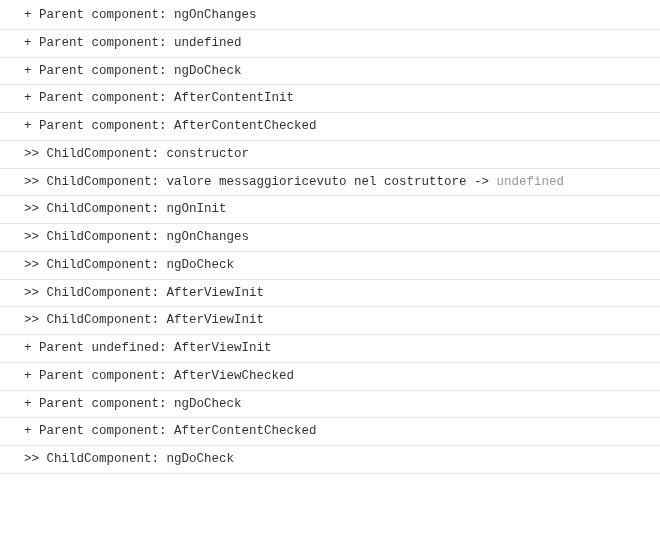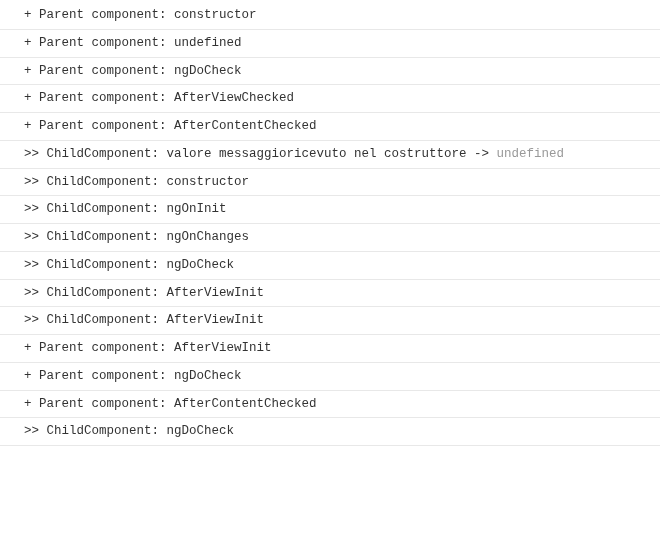--- a/index.html
+++ b/index.html
@@ -22,29 +22,30 @@
       line-height: 1.5;
     }
     .undefined {
       color: #999;
     }
   </style>
 </head>
 <body>
 
 <div id="log-container">
-    <div class="log-line"><span> + Parent component: constructor</span></div>
+    <div class="log-line"><span> + Parent component: ngOnChanges</span></div>
     <div class="log-line"><span> + Parent component: undefined</span></div>
     <div class="log-line"><span> + Parent component: ngDoCheck</span></div>
-    <div class="log-line"><span> + Parent component: AfterViewChecked</span></div>
+    <div class="log-line"><span> + Parent component: AfterContentInit</span></div>
     <div class="log-line"><span> + Parent component: AfterContentChecked</span></div>
+    <div class="log-line"><span> &gt;&gt; ChildComponent: constructor</span></div>
     <div class="log-line"><span> &gt;&gt; ChildComponent: valore messaggioricevuto nel costruttore -&gt; </span><span class="undefined">undefined</span></div>
-    <div class="log-line"><span> &gt;&gt; ChildComponent: constructor</span></div>
     <div class="log-line"><span> &gt;&gt; ChildComponent: ngOnInit</span></div>
     <div class="log-line"><span> &gt;&gt; ChildComponent: ngOnChanges</span></div>
     <div class="log-line"><span> &gt;&gt; ChildComponent: ngDoCheck</span></div>
     <div class="log-line"><span> &gt;&gt; ChildComponent: AfterViewInit</span></div>
     <div class="log-line"><span> &gt;&gt; ChildComponent: AfterViewInit</span></div>
-    <div class="log-line"><span> + Parent component: AfterViewInit</span></div>
+    <div class="log-line"><span> + Parent undefined: AfterViewInit</span></div>
+    <div class="log-line"><span> + Parent component: AfterViewChecked</span></div>
     <div class="log-line"><span> + Parent component: ngDoCheck</span></div>
     <div class="log-line"><span> + Parent component: AfterContentChecked</span></div>
     <div class="log-line"><span> &gt;&gt; ChildComponent: ngDoCheck</span></div>
   </div>
 
 </body></html>

